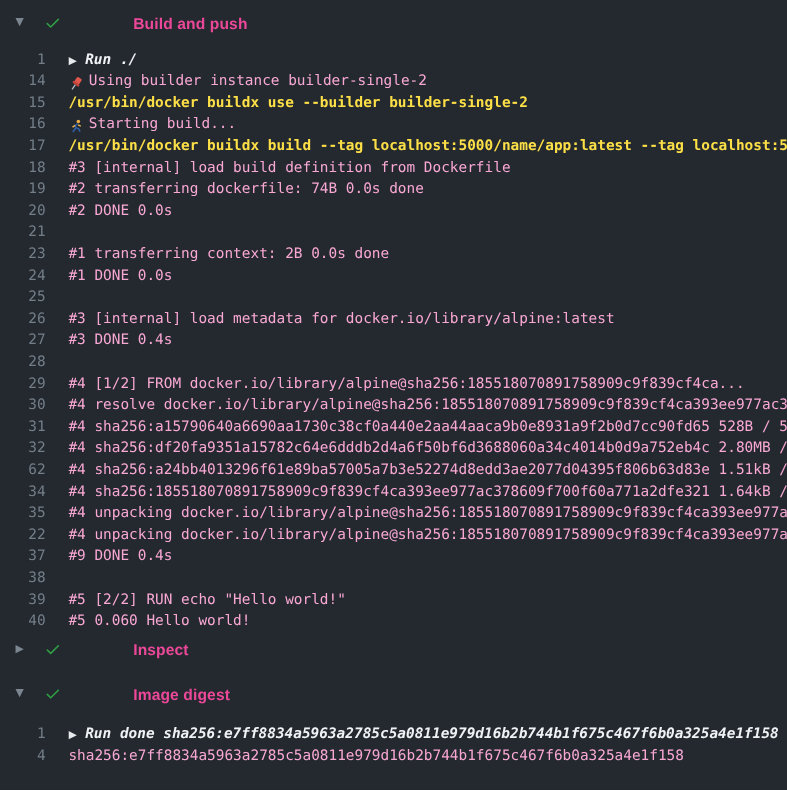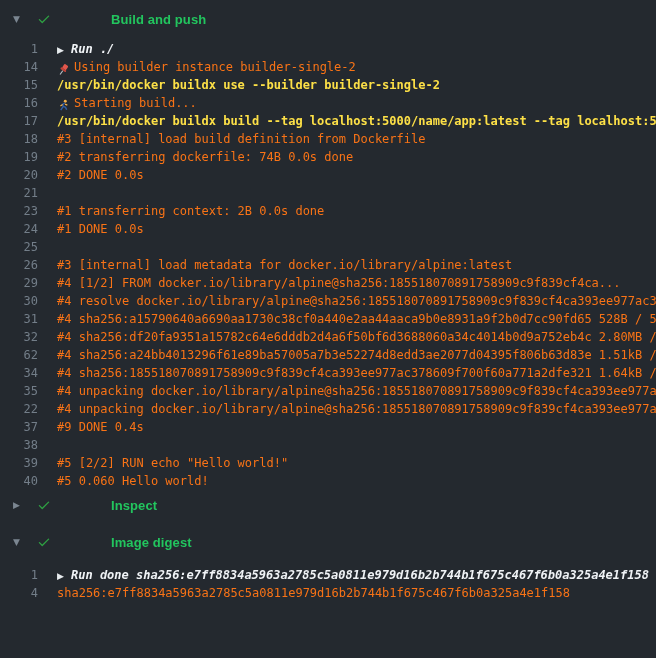--- a/index.html
+++ b/index.html
@@ -12,34 +12,34 @@
   #log-root{width:656px;height:658px;overflow:hidden;padding-top:8px;box-sizing:border-box;}
   .section-header{
     display:flex;align-items:center;height:22px;padding-left:13px;cursor:pointer;
   }
   .toggle-icon{
     width:12px;flex:none;color:#7b8691;font-size:9px;line-height:22px;
     font-family:"DejaVu Sans",sans-serif;text-align:left;
   }
   .check-wrap{width:14px;height:14px;flex:none;margin-left:12px;display:flex;align-items:center;}
   .section-title{
-    margin-left:12px;color:#22c55e;font-family:"Liberation Sans","DejaVu Sans",sans-serif;
+    margin-left:12px;color:#ec4899;font-family:"Liberation Sans","DejaVu Sans",sans-serif;
     font-weight:700;font-size:13px;letter-spacing:0.1px;white-space:pre;padding-left:48px;
   }
   .log-block{margin-top:10px;}
   .log-block.digest{margin-top:13px;}
   #section-inspect{margin-top:4px;}
   #section-image-digest{margin-top:15px;}
   .log-line{display:flex;height:18px;line-height:18px;font-size:12px;white-space:pre;}
   .line-number{
     width:38px;flex:none;text-align:right;color:#737e89;cursor:pointer;
     font-size:12px;user-select:none;
   }
   .line-text{
-    margin-left:19px;flex:1;overflow:hidden;white-space:pre;color:#f97316;
+    margin-left:19px;flex:1;overflow:hidden;white-space:pre;color:#f9a8d4;
   }
   .line-text.cmd{color:#fde047;font-weight:bold;}
   .line-text.run{color:#f0f3f6;font-weight:bold;font-style:italic;}
   .play-icon{
     color:#e7ebee;font-size:9px;display:inline-block;width:14px;
     font-family:"DejaVu Sans",sans-serif;vertical-align:baseline;
   }
   .emoji-icon{display:inline-block;width:17px;vertical-align:-2px;}
   .emoji-icon svg{vertical-align:middle;}
 </style>
@@ -75,20 +75,22 @@
               </svg></span><span>Starting build...</span></span></div>
         <div class="log-line"><span class="line-number">17</span><span class="line-text cmd"><span>/usr/bin/docker buildx build --tag localhost:5000/name/app:latest --tag localhost:50</span></span></div>
         <div class="log-line"><span class="line-number">18</span><span class="line-text plain"><span>#3 [internal] load build definition from Dockerfile</span></span></div>
         <div class="log-line"><span class="line-number">19</span><span class="line-text plain"><span>#2 transferring dockerfile: 74B 0.0s done</span></span></div>
         <div class="log-line"><span class="line-number">20</span><span class="line-text plain"><span>#2 DONE 0.0s</span></span></div>
         <div class="log-line"><span class="line-number">21</span><span class="line-text plain"><span></span></span></div>
         <div class="log-line"><span class="line-number">23</span><span class="line-text plain"><span>#1 transferring context: 2B 0.0s done</span></span></div>
         <div class="log-line"><span class="line-number">24</span><span class="line-text plain"><span>#1 DONE 0.0s</span></span></div>
         <div class="log-line"><span class="line-number">25</span><span class="line-text plain"><span></span></span></div>
         <div class="log-line"><span class="line-number">26</span><span class="line-text plain"><span>#3 [internal] load metadata for docker.io/library/alpine:latest</span></span></div>
+        <div class="log-line"><span class="line-number">27</span><span class="line-text plain"><span>#3 DONE 0.4s</span></span></div>
+        <div class="log-line"><span class="line-number">28</span><span class="line-text plain"><span></span></span></div>
         <div class="log-line"><span class="line-number">29</span><span class="line-text plain"><span>#4 [1/2] FROM docker.io/library/alpine@sha256:185518070891758909c9f839cf4ca...</span></span></div>
         <div class="log-line"><span class="line-number">30</span><span class="line-text plain"><span>#4 resolve docker.io/library/alpine@sha256:185518070891758909c9f839cf4ca393ee977ac37</span></span></div>
         <div class="log-line"><span class="line-number">31</span><span class="line-text plain"><span>#4 sha256:a15790640a6690aa1730c38cf0a440e2aa44aaca9b0e8931a9f2b0d7cc90fd65 528B / 5</span></span></div>
         <div class="log-line"><span class="line-number">32</span><span class="line-text plain"><span>#4 sha256:df20fa9351a15782c64e6dddb2d4a6f50bf6d3688060a34c4014b0d9a752eb4c 2.80MB /</span></span></div>
         <div class="log-line"><span class="line-number">62</span><span class="line-text plain"><span>#4 sha256:a24bb4013296f61e89ba57005a7b3e52274d8edd3ae2077d04395f806b63d83e 1.51kB /</span></span></div>
         <div class="log-line"><span class="line-number">34</span><span class="line-text plain"><span>#4 sha256:185518070891758909c9f839cf4ca393ee977ac378609f700f60a771a2dfe321 1.64kB /</span></span></div>
         <div class="log-line"><span class="line-number">35</span><span class="line-text plain"><span>#4 unpacking docker.io/library/alpine@sha256:185518070891758909c9f839cf4ca393ee977a</span></span></div>
         <div class="log-line"><span class="line-number">22</span><span class="line-text plain"><span>#4 unpacking docker.io/library/alpine@sha256:185518070891758909c9f839cf4ca393ee977a</span></span></div>
         <div class="log-line"><span class="line-number">37</span><span class="line-text plain"><span>#9 DONE 0.4s</span></span></div>
         <div class="log-line"><span class="line-number">38</span><span class="line-text plain"><span></span></span></div>

